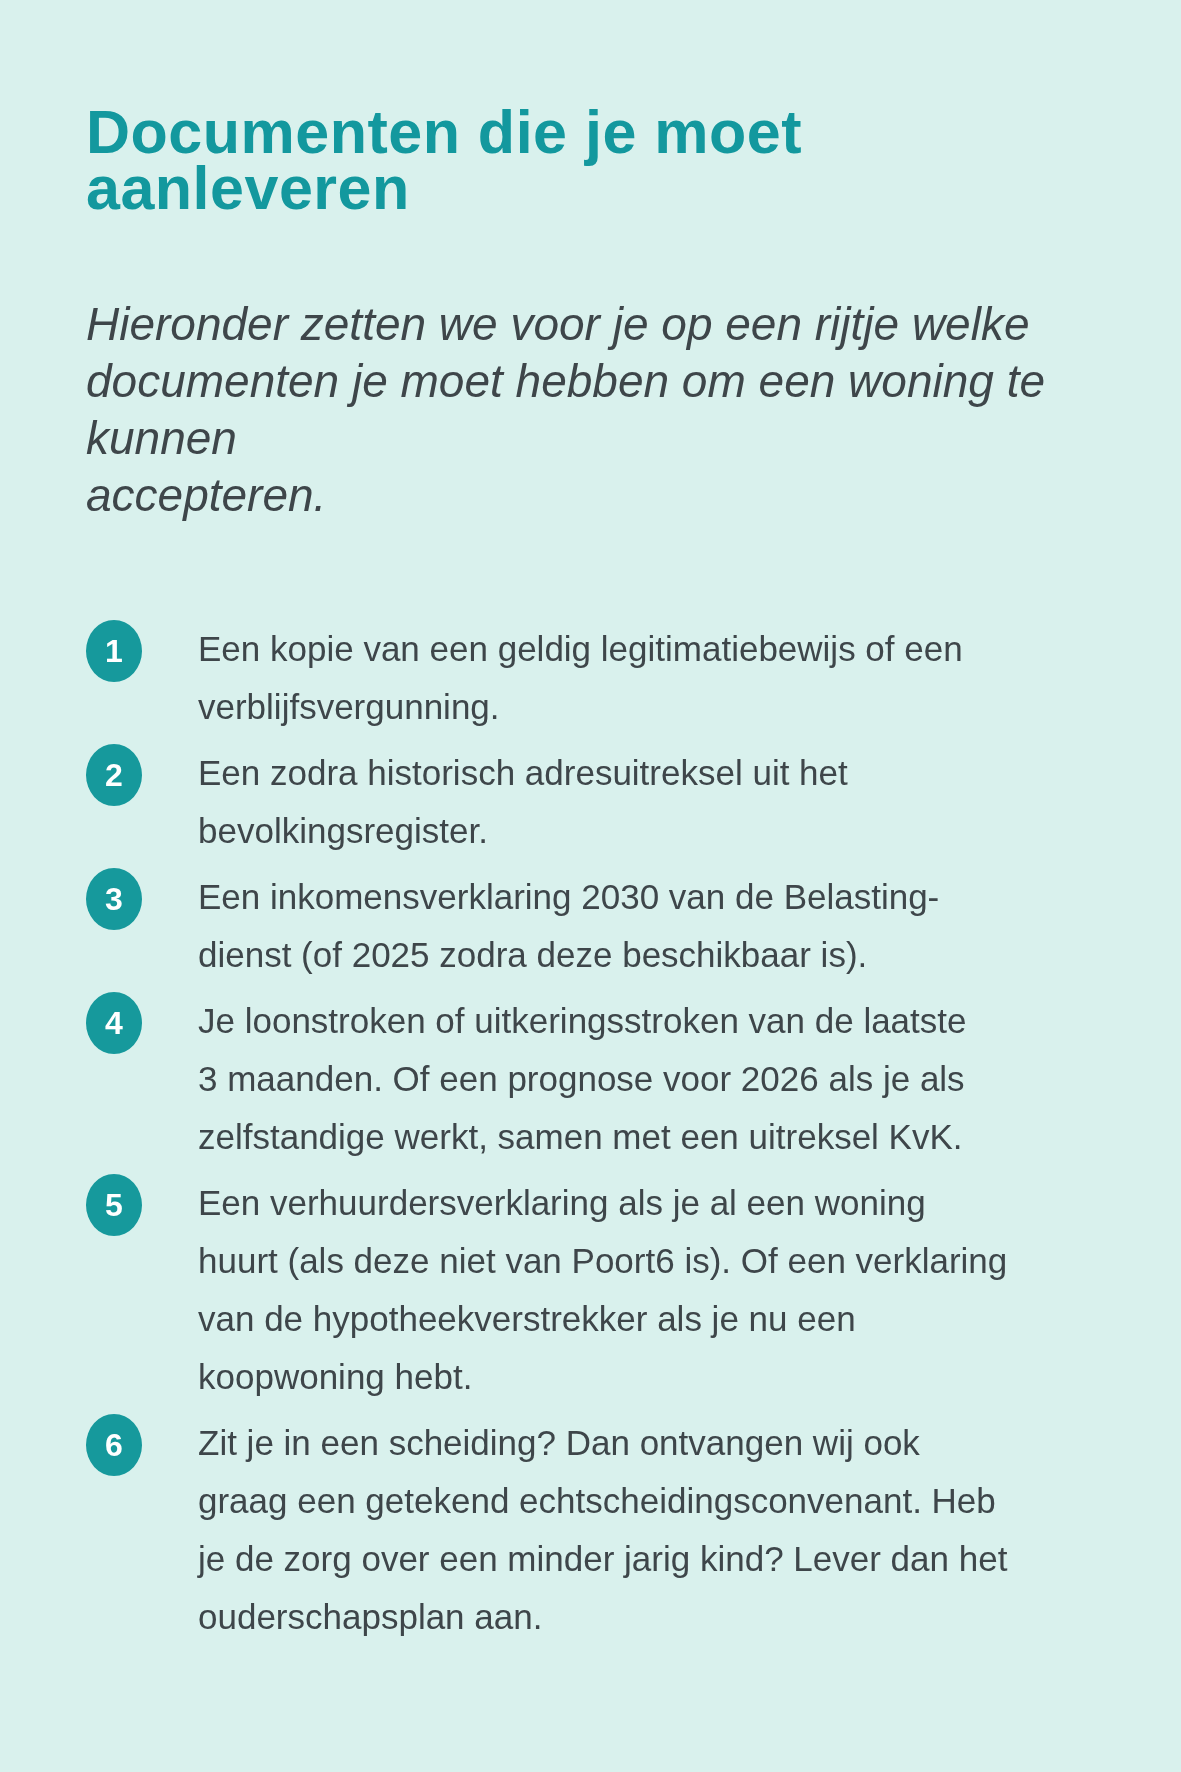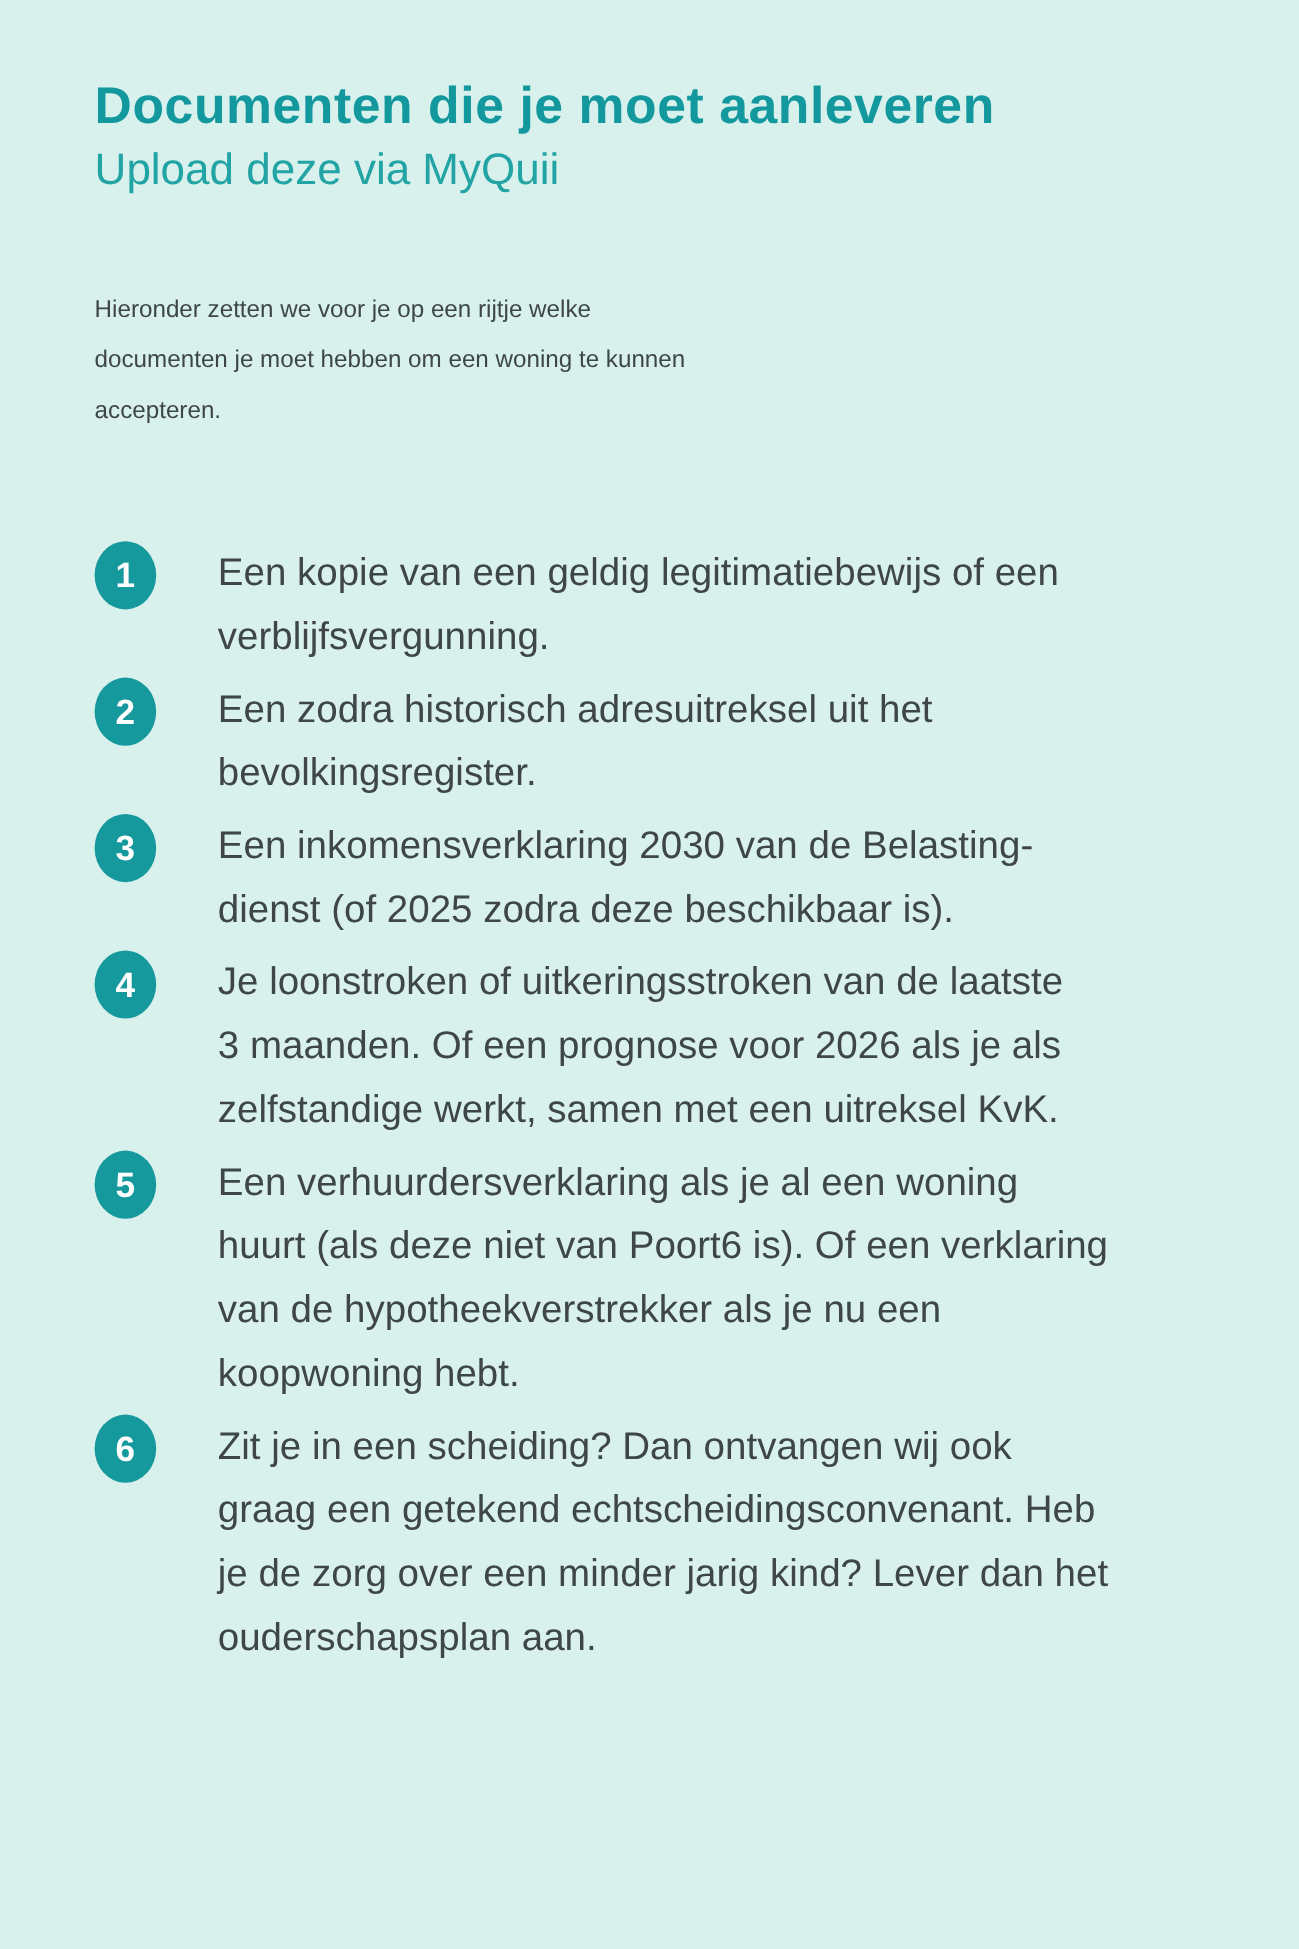--- a/index.html
+++ b/index.html
@@ -14,40 +14,41 @@
     color: #3e464a;
     overflow: hidden;
   }
   .page {
     box-sizing: border-box;
     width: 1181px;
     height: 1772px;
     padding: 0 70px 0 86px;
   }
   .title {
-    margin: 68px 0 0 0;
-    font-size: 47px;
+    margin: 104px 0 0 0;
+    font-size: 61px;
     line-height: 56px;
     font-weight: 700;
     color: #13989e;
     letter-spacing: 0.5px;
   }
   .subtitle {
     margin: 6px 0 0 0;
     font-size: 40px;
     line-height: 48px;
     font-weight: 400;
     color: #22a3a4;
   }
   .intro {
     margin: 80px 0 0 0;
-    font-size: 22px;
-    line-height: 46px;
+    font-size: 46px;
+    line-height: 57px;
     font-weight: 400;
     white-space: pre-line;
+    font-style: italic;
   }
   .doc-list {
     list-style: none;
     margin: 96px 0 0 0;
     padding: 0;
   }
   .doc-item {
     display: flex;
     align-items: flex-start;
     margin: 0 0 8px 0;
@@ -75,21 +76,20 @@
     margin-left: 40px;
   }
 </style>
 </head>
 <body>
 
 <div class="page">
 
   <h1 class="title">Documenten die je moet aanleveren</h1>
 
-  <h2 class="subtitle">Upload deze via MyQuii</h2>
 
   <p class="intro">Hieronder zetten we voor je op een rijtje welke
 documenten je moet hebben om een woning te kunnen
 accepteren.</p>
 
   <ol class="doc-list">
 
     <li class="doc-item">
       <span class="badge">1</span>
       <span class="doc-text">Een kopie van een geldig legitimatiebewijs of een

